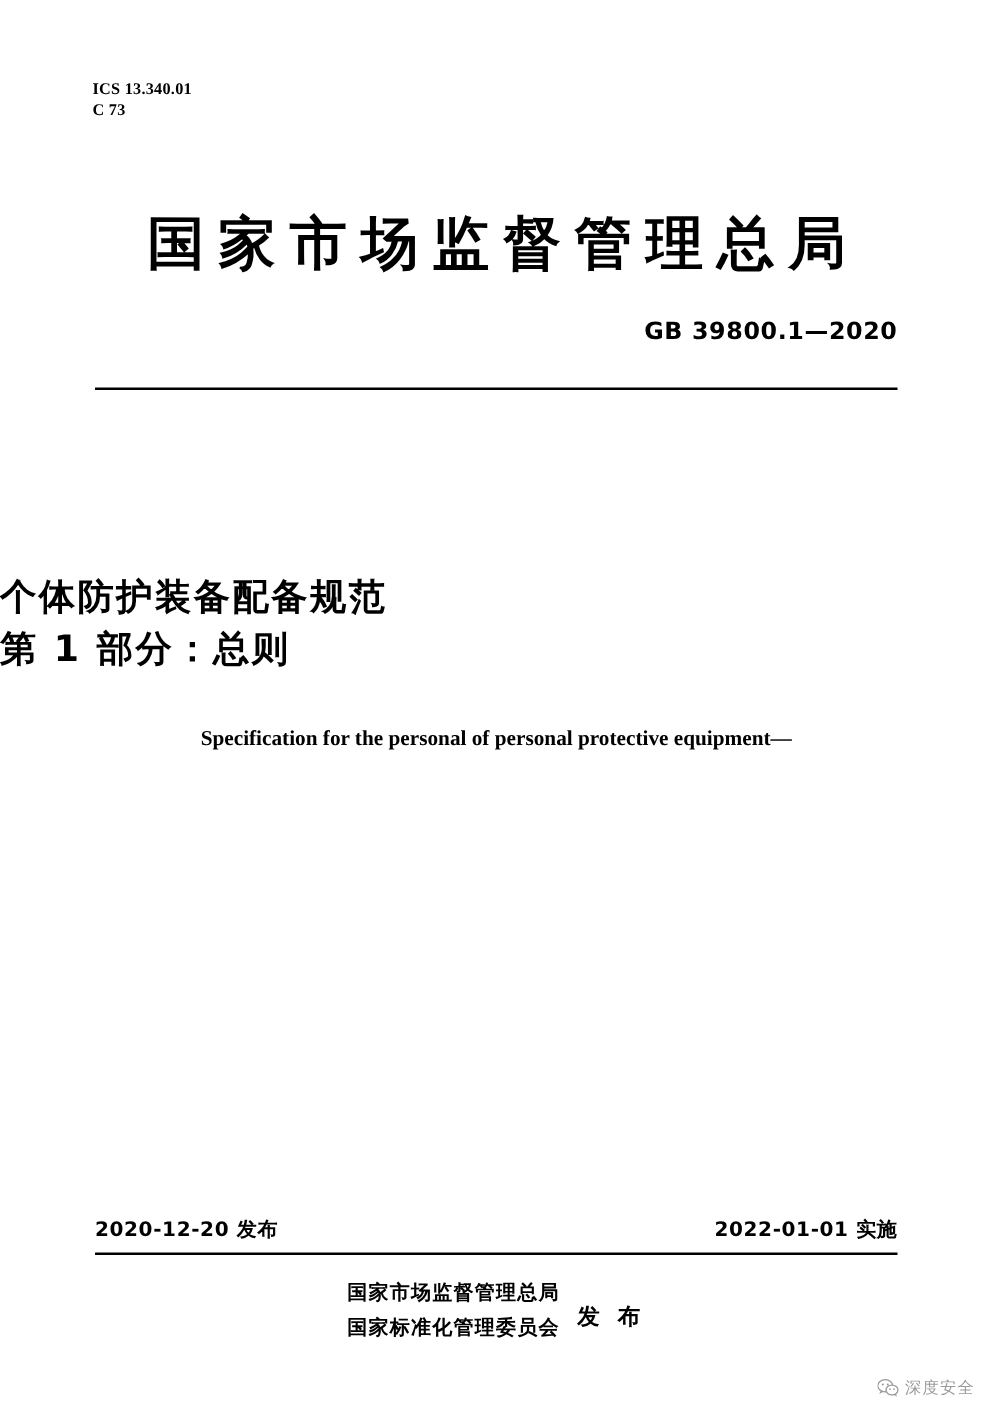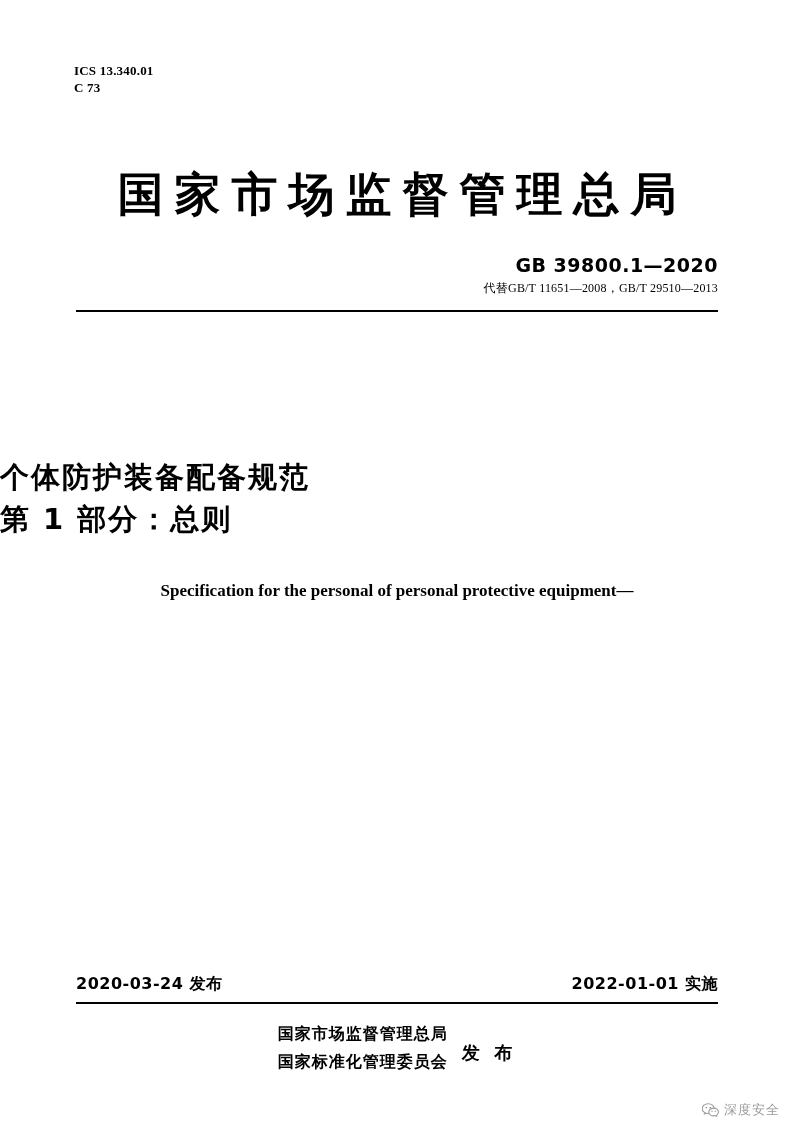--- a/index.html
+++ b/index.html
@@ -50,21 +50,21 @@
     text-indent: 11px;
     color: #000;
     white-space: nowrap;
   }
 
   
   .std-no {
     position: absolute;
     top: 238px;
     right: 76px;
-    text-align: right;
+    text-align: left;
   }
   .std-no .num {
     font-family: "DejaVu Sans", sans-serif;
     font-size: 19px;
     font-weight: bold;
     letter-spacing: 0.5px;
     white-space: nowrap;
   }
   .std-no .replaces {
     margin-top: 4px;
@@ -195,35 +195,34 @@
 
   <div class="ics-block">
     <div>ICS 13.340.01</div>
     <div>C 73</div>
   </div>
 
   <div class="banner">国家市场监督管理总局</div>
 
   <div class="std-no">
     <div class="num">GB 39800.1—2020</div>
-    <div class="replaces">代替GB/T 11651—2008，GB/T 29510—2013</div>
   </div>
 
   <div class="rule-top"></div>
 
   <div class="title-cn">
     <span class="line1">个体防护装备配备规范</span>
     <span class="line2">第 1 部分：总则</span>
   </div>
 
   <div class="title-en">
     <span class="l1">Specification for the personal of personal protective equipment—</span>
   </div>
 
-  <div class="date-left">2020-03-24 发布</div>
+  <div class="date-left">2020-12-20 发布</div>
   <div class="date-right">2022-01-01 实施</div>
   <div class="rule-bottom"></div>
 
   <div class="issuer">
     <span class="org-wrap">
       <span style="display:block">国家市场监督管理总局</span>
       <span style="display:block">国家标准化管理委员会</span>
     </span><span class="publish">发 布</span>
   </div>
 

